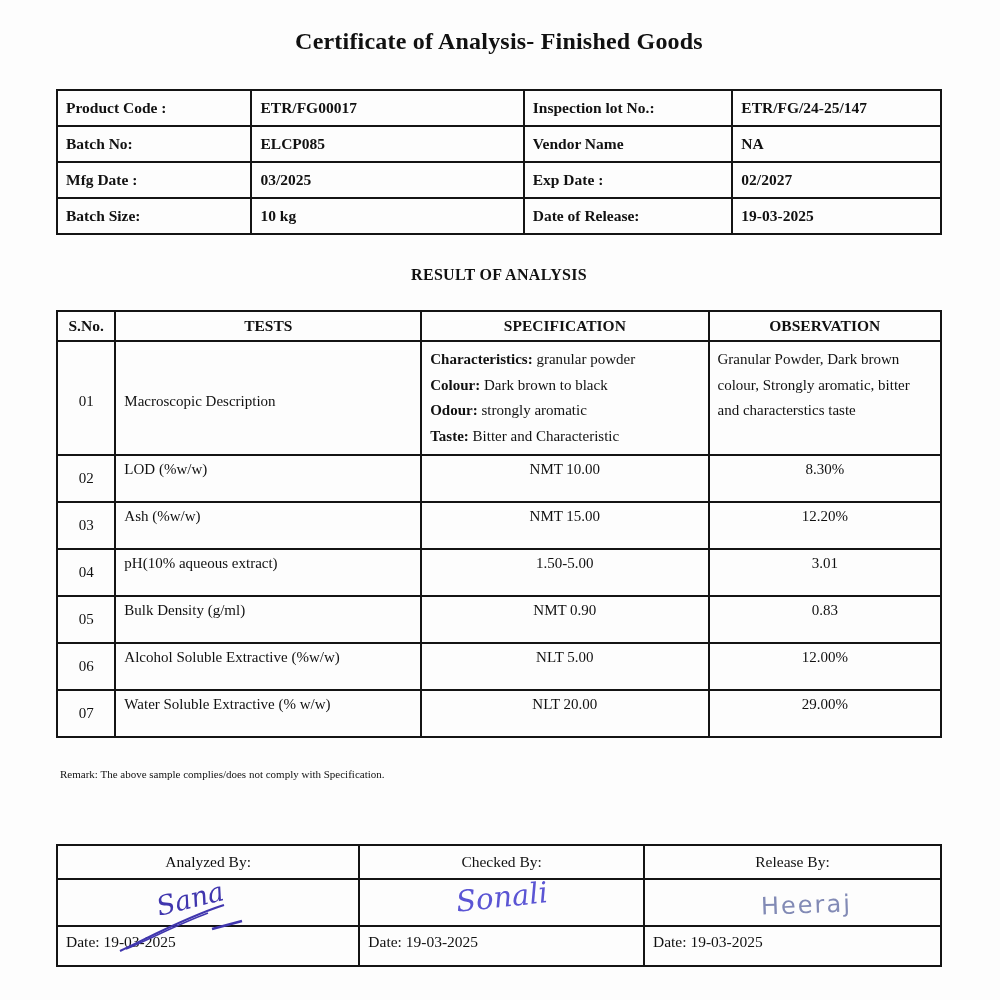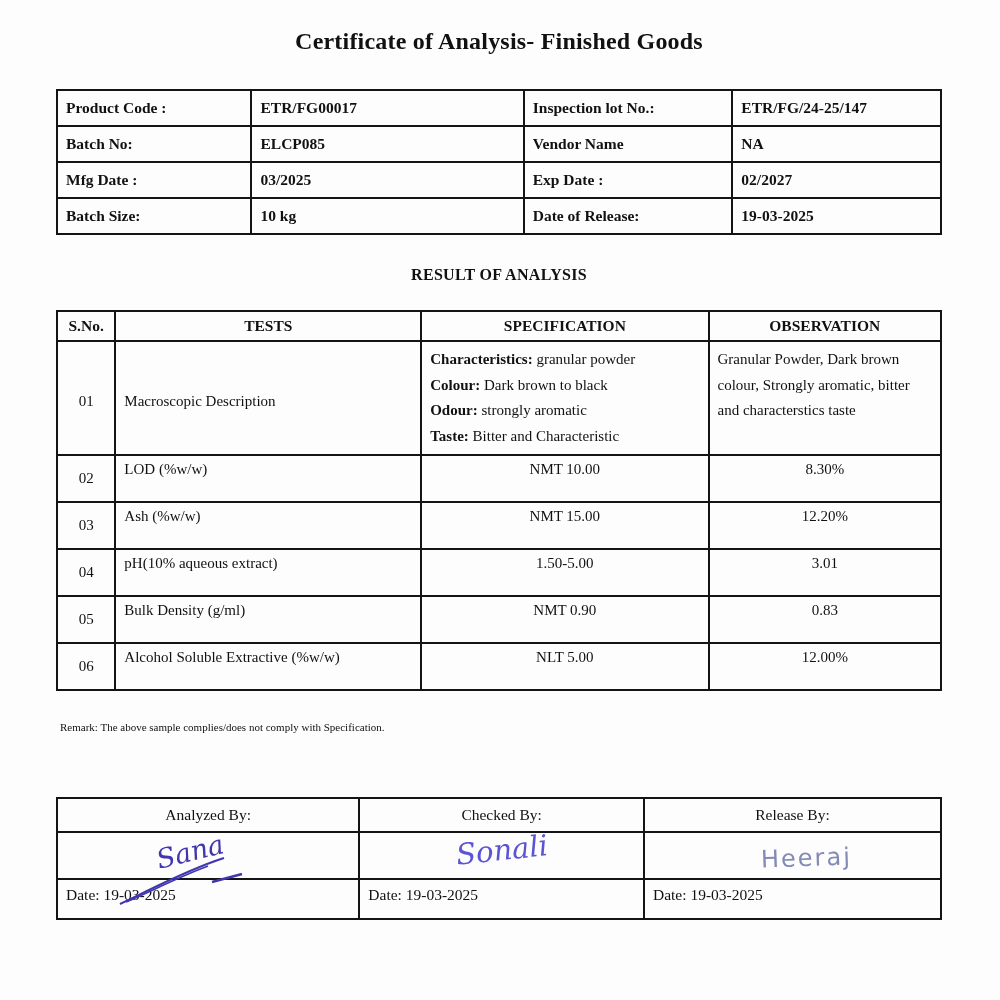--- a/index.html
+++ b/index.html
@@ -239,20 +239,26 @@
         <td class="test">Bulk Density (g/ml)</td>
         <td class="spec">NMT 0.90</td>
         <td class="obs">0.83</td>
       </tr>
       <tr class="row-short">
         <td class="sno">06</td>
         <td class="test">Alcohol Soluble Extractive (%w/w)</td>
         <td class="spec">NLT 5.00</td>
         <td class="obs">12.00%</td>
       </tr>
+      <tr class="row-short">
+        <td class="sno">07</td>
+        <td class="test">Water Soluble Extractive (% w/w)</td>
+        <td class="spec">NLT 20.00</td>
+        <td class="obs">29.00%</td>
+      </tr>
     </tbody>
   </table>
 
   <div class="remark">Remark: The above sample complies/does not comply with Specification.</div>
 
   <table class="signatures">
     <tbody>
       <tr>
         <td class="c1 role">Analyzed By:</td>
         <td class="c2 role">Checked By:</td>

